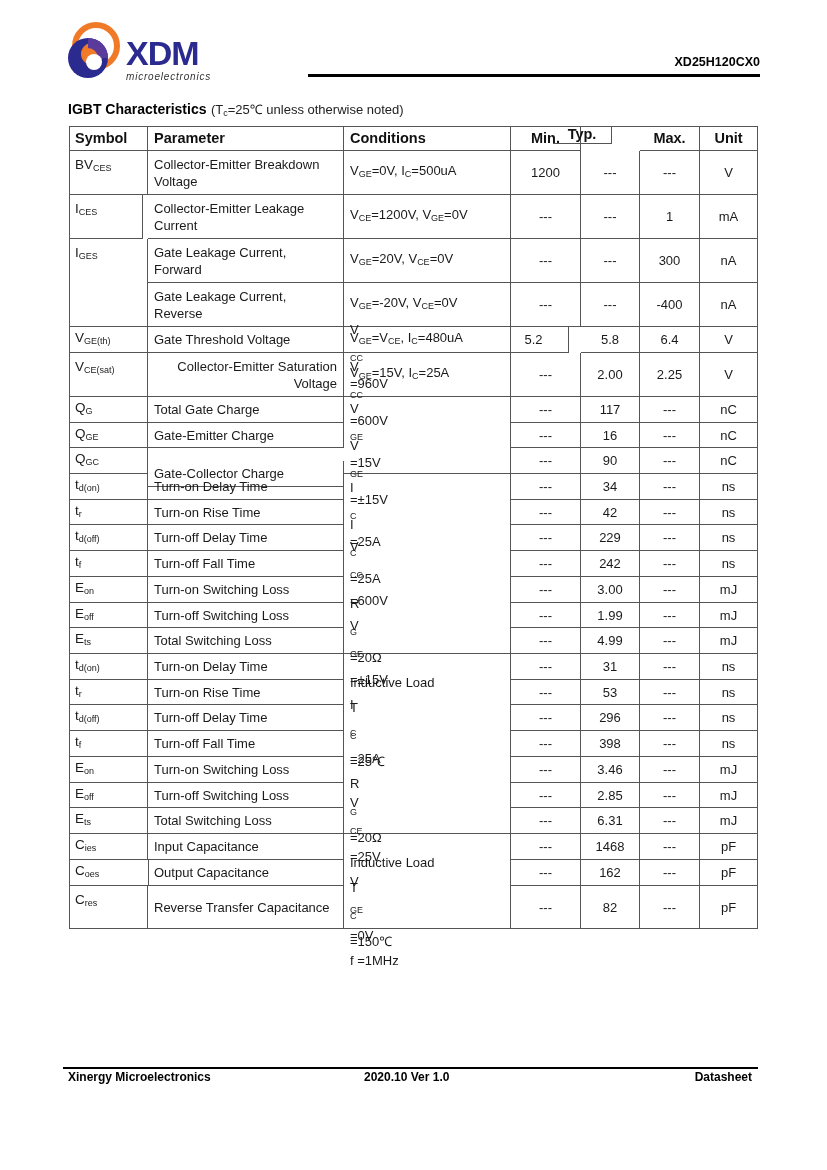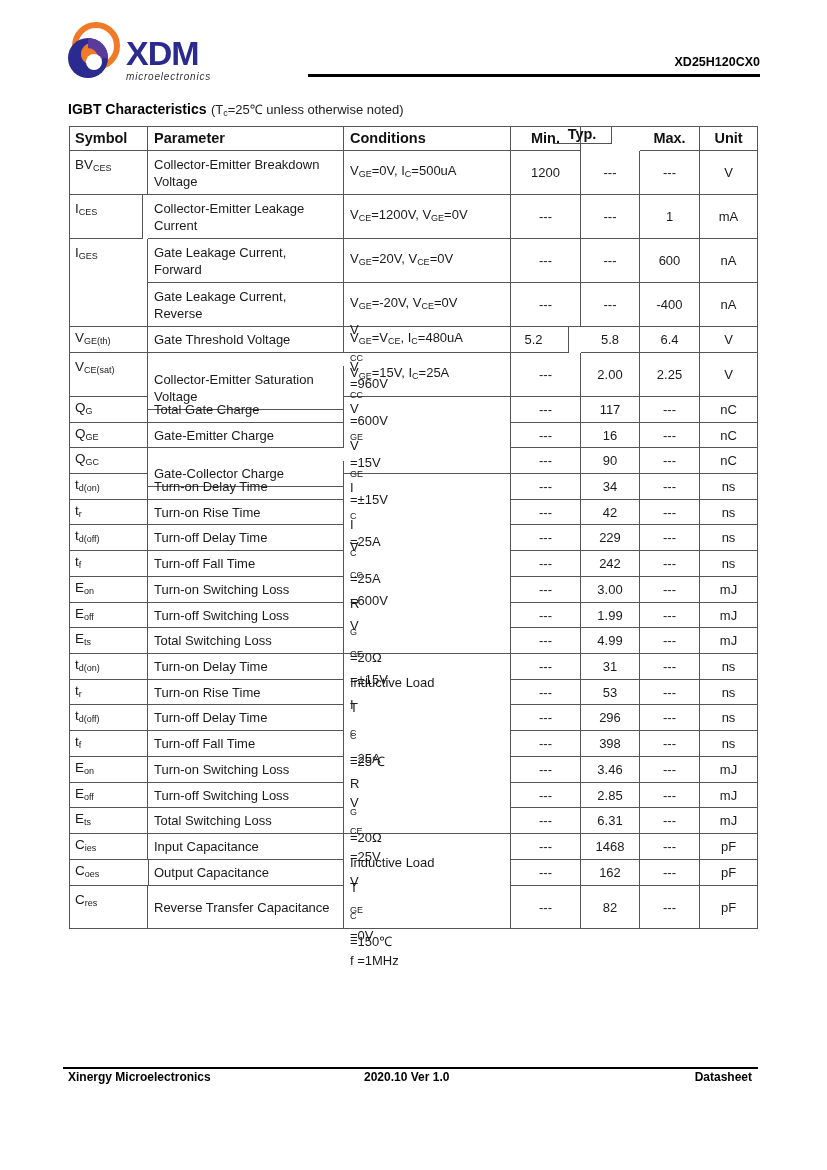--- a/index.html
+++ b/index.html
@@ -119,21 +119,21 @@
     <div class="cell " style="left: 79px; top: 113px; width: 196px; height: 44px;">
       <span>Gate Leakage Current, Forward</span>
     </div>
     <div class="cell center" style="left: 442px; top: 113px; width: 70px; height: 44px;">
       <span>---</span>
     </div>
     <div class="cell center" style="left: 512px; top: 113px; width: 59px; height: 44px;">
       <span>---</span>
     </div>
     <div class="cell center" style="left: 571px; top: 113px; width: 60px; height: 44px;">
-      <span>600</span>
+      <span>300</span>
     </div>
     <div class="cell center" style="left: 631px; top: 113px; width: 58px; height: 44px;">
       <span>nA</span>
     </div>
     <div class="cell " style="left: 79px; top: 157px; width: 196px; height: 44px;">
       <span>Gate Leakage Current, Reverse</span>
     </div>
     <div class="cell center" style="left: 442px; top: 157px; width: 70px; height: 44px;">
       <span>---</span>
     </div>
@@ -160,21 +160,21 @@
     </div>
     <div class="cell center" style="left: 571px; top: 201px; width: 60px; height: 26px;">
       <span>6.4</span>
     </div>
     <div class="cell center" style="left: 631px; top: 201px; width: 58px; height: 26px;">
       <span>V</span>
     </div>
     <div class="cell top" style="left: 0px; top: 227px; width: 79px; height: 44px;">
       <span class="sym-big"><span>V</span><sub>CE(sat)</sub></span>
     </div>
-    <div class="cell " style="left: 79px; top: 240px; width: 196px; height: 44px;">
+    <div class="cell " style="left: 79px; top: 227px; width: 196px; height: 44px; text-align: right;">
       <span>Collector-Emitter Saturation Voltage</span>
     </div>
     <div class="cell center" style="left: 442px; top: 227px; width: 70px; height: 44px;">
       <span>---</span>
     </div>
     <div class="cell center" style="left: 512px; top: 227px; width: 59px; height: 44px;">
       <span>2.00</span>
     </div>
     <div class="cell center" style="left: 571px; top: 227px; width: 60px; height: 44px;">
       <span>2.25</span>

